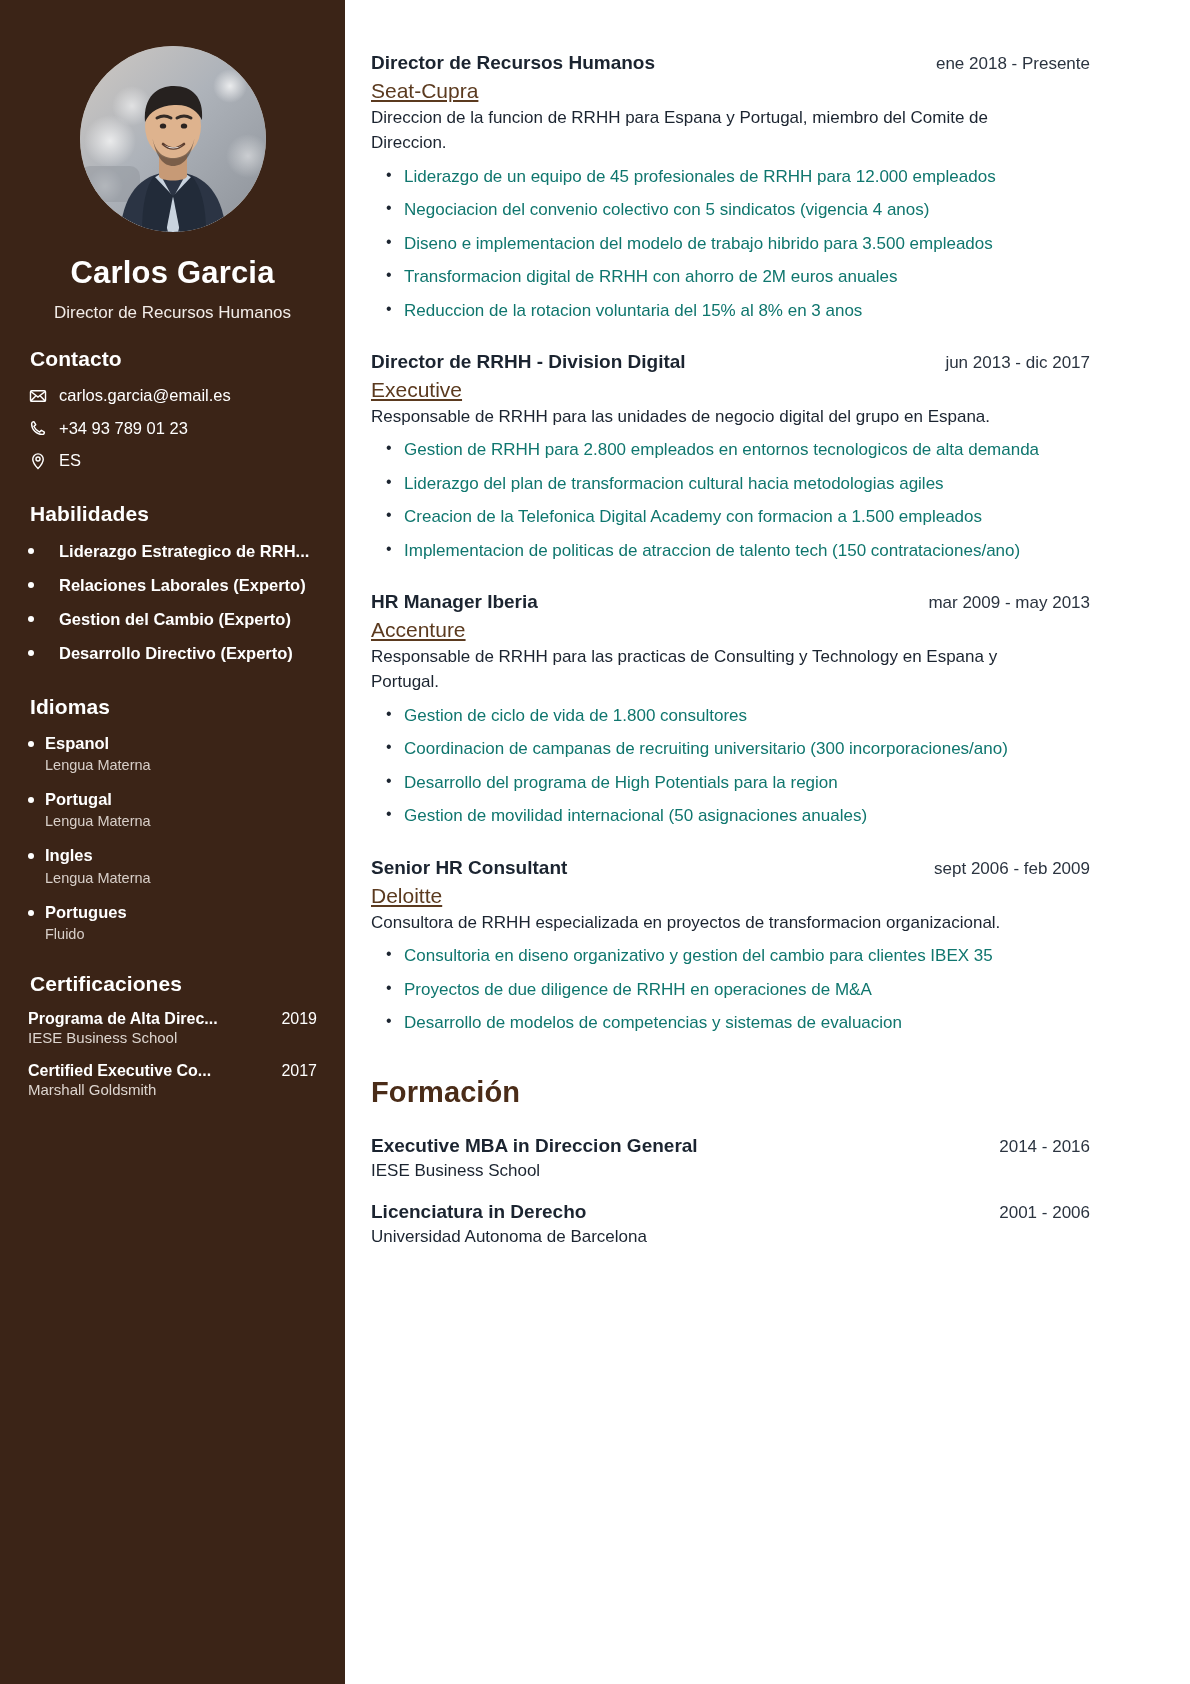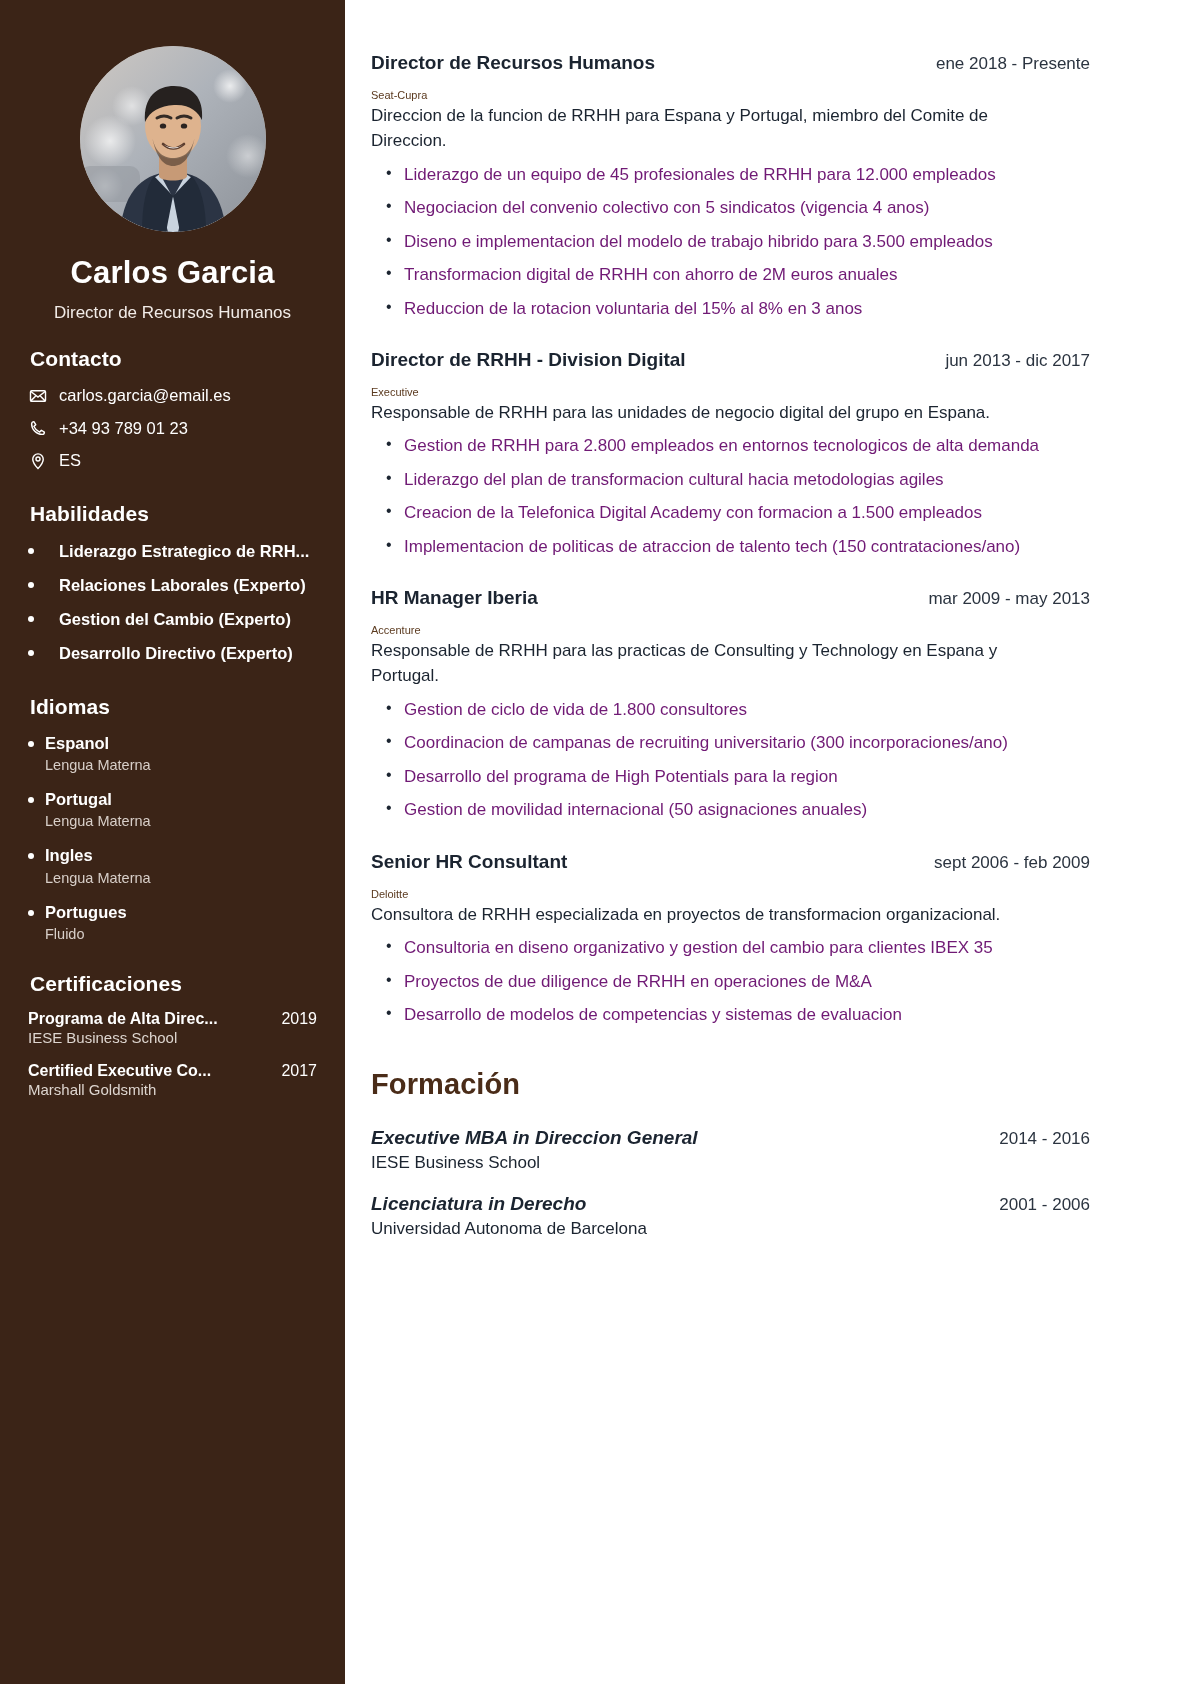--- a/index.html
+++ b/index.html
@@ -184,45 +184,46 @@
     line-height: 1.35;
   }
   .job-dates {
     font-size: 17px;
     color: #2b3440;
     white-space: nowrap;
     flex: 0 0 auto;
     font-weight: 400;
   }
   .job-company {
-    font-size: 11px;
+    font-size: 21px;
     color: #5B3A1F;
-    margin-top: 13px;
+    margin-top: 3px;
     font-weight: 400;
+    text-decoration: underline;
   }
   .job-summary {
     font-size: 17px;
     line-height: 1.5;
     color: #1b2430;
     margin-top: 2px;
     max-width: 640px;
   }
   ul.job-bullets {
     list-style: none;
     margin: 4px 0 0 0;
     padding: 0;
   }
   ul.job-bullets li {
     position: relative;
     padding-left: 33px;
     font-size: 17px;
     line-height: 1.5;
     margin-top: 8px;
     max-width: 670px;
-    color: #701a75;
+    color: #0f766e;
   }
   ul.job-bullets li::before {
     content: "•";
     position: absolute;
     left: 15px;
     top: -1px;
     font-size: 16px;
     color: #1b2430;
   }
 
@@ -230,21 +231,20 @@
   .edu-head {
     display: flex;
     justify-content: space-between;
     align-items: baseline;
     gap: 14px;
   }
   .edu-degree {
     font-size: 19px;
     font-weight: bold;
     color: #1b2430;
-    font-style: italic;
   }
   .edu-dates {
     font-size: 17px;
     color: #2b3440;
     white-space: nowrap;
     flex: 0 0 auto;
   }
   .edu-school {
     font-size: 17px;
     color: #1b2430;

